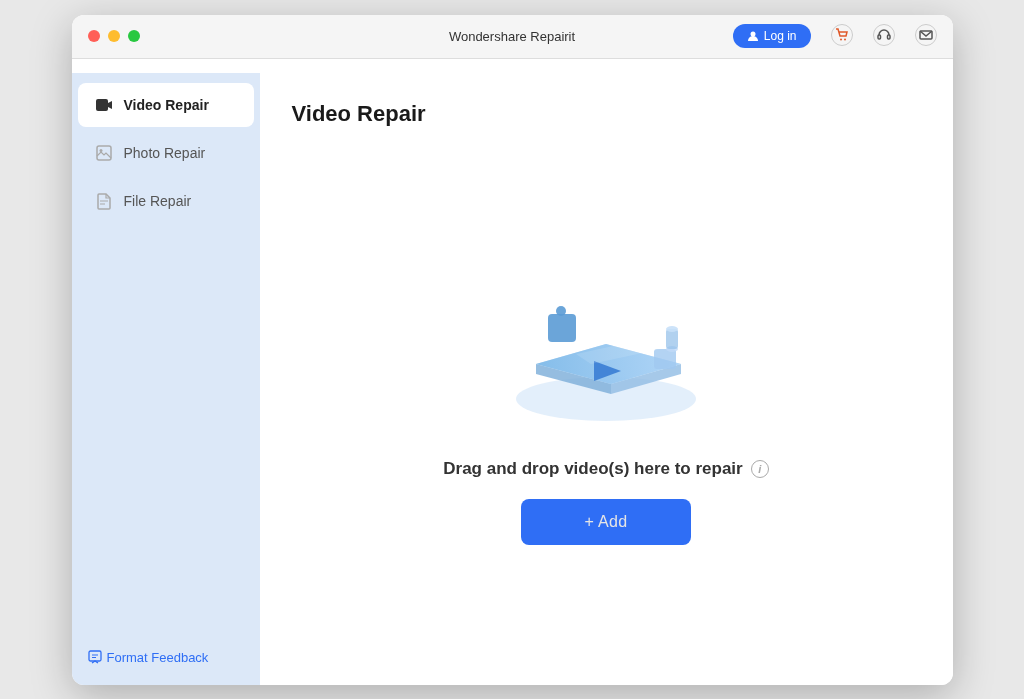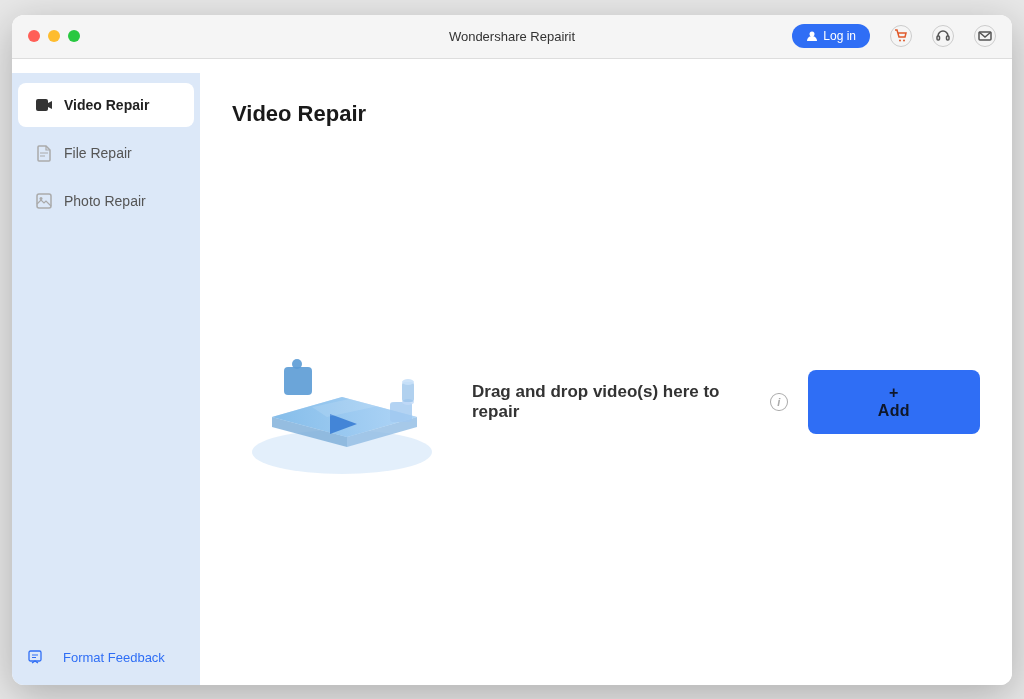--- a/index.html
+++ b/index.html
@@ -8,21 +8,21 @@
       width: 1024px;
       height: 699px;
       font-family: -apple-system, BlinkMacSystemFont, "Segoe UI", Helvetica, Arial, sans-serif;
       background: #e8e8e8;
       display: flex;
       align-items: center;
       justify-content: center;
     }
 
     .window {
-      width: 1000px;
+      width: 881px;
       height: 670px;
       background: #fff;
       border-radius: 12px;
       box-shadow: 0 10px 40px rgba(0,0,0,0.25);
       overflow: hidden;
       display: flex;
       flex-direction: column;
     }
 
     
@@ -56,21 +56,20 @@
       font-size: 13px;
       color: #333;
       font-weight: 500;
       position: absolute;
       left: 50%;
       transform: translateX(-50%);
     }
 
     .titlebar-actions {
       display: flex;
-      align-items: center;
       gap: 20px;
     }
 
     .login-btn {
       background: #2f6ef5;
       color: #fff;
       border: none;
       border-radius: 16px;
       padding: 5px 14px;
       font-size: 12px;
@@ -148,21 +147,21 @@
     .sidebar-footer {
       padding: 12px 16px;
     }
 
     .format-feedback-link {
       color: #2f6ef5;
       font-size: 13px;
       text-decoration: none;
       display: flex;
       align-items: center;
-      gap: 21px;
+      gap: 5px;
       cursor: pointer;
     }
 
     
     .content {
       flex: 1;
       display: flex;
       flex-direction: column;
       padding: 28px 32px;
       background: #fff;
@@ -171,21 +170,21 @@
     .page-title {
       font-size: 22px;
       font-weight: 700;
       color: #1a1a1a;
       margin-bottom: 20px;
     }
 
     .drop-zone {
       flex: 1;
       display: flex;
-      flex-direction: row;
+      flex-direction: column;
       align-items: center;
       justify-content: center;
       gap: 20px;
     }
 
     
     .illustration {
       width: 220px;
       height: 180px;
       position: relative;
@@ -210,26 +209,26 @@
       justify-content: center;
       font-size: 11px;
       color: #aaa;
       cursor: pointer;
       font-style: italic;
       font-weight: bold;
     }
 
     .add-btn {
       background: #2f6ef5;
-      color: #0f172a;
+      color: #e5e5e5;
       border: none;
       border-radius: 8px;
       padding: 14px 64px;
       font-size: 16px;
-      font-weight: 700;
+      font-weight: 400;
       cursor: pointer;
       letter-spacing: 0.3px;
     }
 
     
     .illus-svg {
       width: 220px;
       height: 180px;
     }
   </style>
@@ -288,38 +287,38 @@
             <rect x="1" y="3" width="12" height="12" rx="2" fill="#333"></rect>
             <path d="M13 7l4-2v8l-4-2V7z" fill="#333"></path>
           </svg>
         </span>
         <span>Video Repair</span>
       </div>
 
       <div class="sidebar-item">
         <span class="item-icon">
           <svg width="18" height="18" viewBox="0 0 18 18" fill="none">
+            <rect x="2" y="2" width="14" height="14" rx="2" stroke="#aaa" stroke-width="1.5"></rect>
+            <circle cx="6" cy="6.5" r="1.5" fill="#aaa"></circle>
+            <path d="M2 12l4-4 3 3 2-2 5 5" stroke="#aaa" stroke-width="1.2" fill="none"></path>
+          </svg>
+        </span>
+        <span>Photo Repair</span>
+      </div>
+
+      <div class="sidebar-item">
+        <span class="item-icon">
+          <svg width="18" height="18" viewBox="0 0 18 18" fill="none">
             <path d="M4 2h7l4 4v10a1 1 0 01-1 1H4a1 1 0 01-1-1V3a1 1 0 011-1z" stroke="#aaa" stroke-width="1.5"></path>
             <path d="M11 2v4h4" stroke="#aaa" stroke-width="1.2"></path>
             <line x1="5" y1="9" x2="13" y2="9" stroke="#aaa" stroke-width="1.2"></line>
             <line x1="5" y1="12" x2="10" y2="12" stroke="#aaa" stroke-width="1.2"></line>
           </svg>
         </span>
         <span>File Repair</span>
-      </div>
-
-      <div class="sidebar-item">
-        <span class="item-icon">
-          <svg width="18" height="18" viewBox="0 0 18 18" fill="none">
-            <rect x="2" y="2" width="14" height="14" rx="2" stroke="#aaa" stroke-width="1.5"></rect>
-            <circle cx="6" cy="6.5" r="1.5" fill="#aaa"></circle>
-            <path d="M2 12l4-4 3 3 2-2 5 5" stroke="#aaa" stroke-width="1.2" fill="none"></path>
-          </svg>
-        </span>
-        <span>Photo Repair</span>
       </div>
 
 
       <div class="sidebar-spacer"></div>
 
       <div class="sidebar-footer">
         <a class="format-feedback-link">
           <svg width="14" height="14" viewBox="0 0 14 14" fill="none">
             <rect x="1" y="1" width="12" height="10" rx="1.5" stroke="#2f6ef5" stroke-width="1.3"></rect>
             <path d="M4 13l3-2 3 2v0" stroke="#2f6ef5" stroke-width="1.3"></path>

